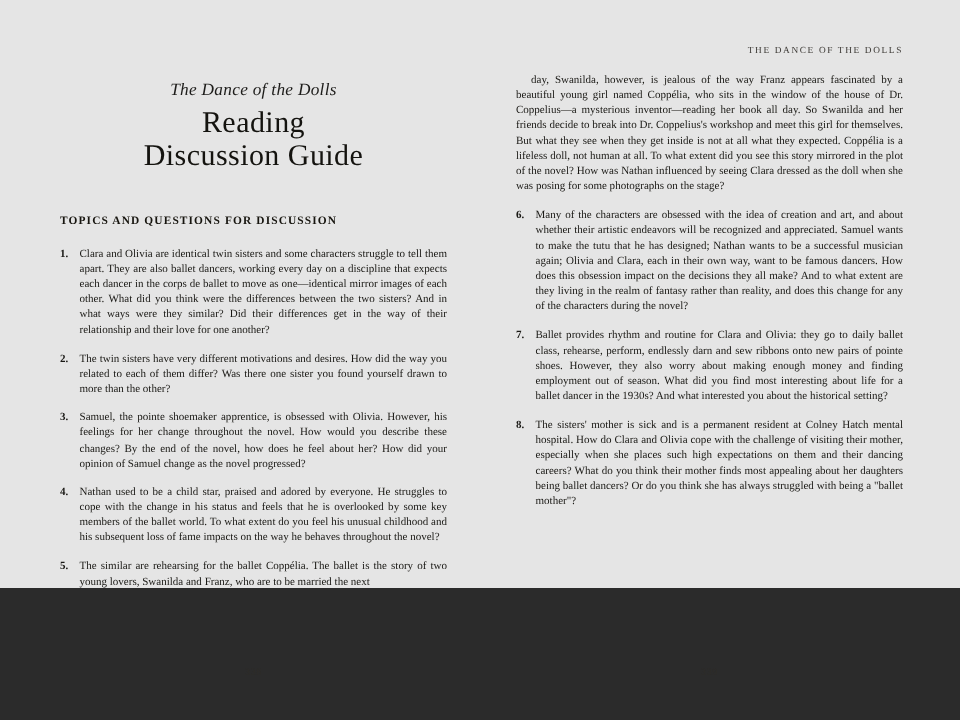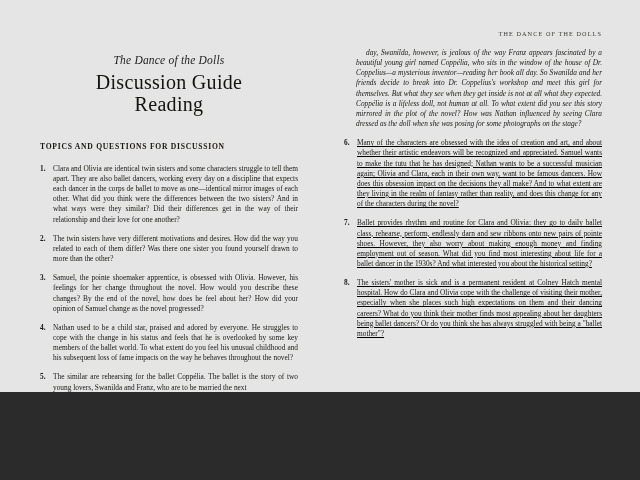--- a/index.html
+++ b/index.html
@@ -75,21 +75,20 @@
     text-transform: uppercase;
   }
   ol.qlist {
     margin: 0;
     padding: 0;
     list-style: none;
     counter-reset: qcount;
   }
   ol.qlist.right-start {
     counter-reset: qcount 5;
-    text-decoration: underline;
   }
   ol.qlist li {
     position: relative;
     padding-left: 13px;
     margin-bottom: 9px;
     font-size: 7.35px;
     line-height: 1.385;
     text-align: justify;
     color: #191814;
     counter-increment: qcount;
@@ -100,23 +99,22 @@
     left: 0;
     top: 0;
     font-weight: bold;
     font-size: 7.35px;
   }
   .cont-para {
     font-size: 7.35px;
     line-height: 1.385;
     text-align: justify;
     color: #191814;
-    margin: 0 0 9px 12px;
+    margin: 0 0 9px 0;
     text-indent: 10px;
-    font-style: italic;
   }
   .folio {
     position: absolute;
     bottom: 28px;
     width: 100%;
     left: 0;
     text-align: center;
     font-size: 6.6px;
     color: #2e2c28;
     letter-spacing: 0.5px;
@@ -124,22 +122,22 @@
 </style>
 </head>
 <body>
 
 <div class="spread">
 
   <div class="page page-left">
     <div class="title-block">
       <div class="book-title">The Dance of the Dolls</div>
       <div class="guide-title">
+        <div>Reading</div>
         <div>Discussion Guide</div>
-        <div>Reading</div>
       </div>
     </div>
 
     <div class="section-head">Topics and Questions for Discussion</div>
 
     <ol class="qlist">
       <li>Clara and Olivia are identical twin sisters and some characters struggle to tell them apart. They are also ballet dancers, working every day on a discipline that expects each dancer in the corps de ballet to move as one—identical mirror images of each other. What did you think were the differences between the two sisters? And in what ways were they similar? Did their differences get in the way of their relationship and their love for one another?</li>
       <li>The twin sisters have very different motivations and desires. How did the way you related to each of them differ? Was there one sister you found yourself drawn to more than the other?</li>
       <li>Samuel, the pointe shoemaker apprentice, is obsessed with Olivia. However, his feelings for her change throughout the novel. How would you describe these changes? By the end of the novel, how does he feel about her? How did your opinion of Samuel change as the novel progressed?</li>
       <li>Nathan used to be a child star, praised and adored by everyone. He struggles to cope with the change in his status and feels that he is overlooked by some key members of the ballet world. To what extent do you feel his unusual childhood and his subsequent loss of fame impacts on the way he behaves throughout the novel?</li>

